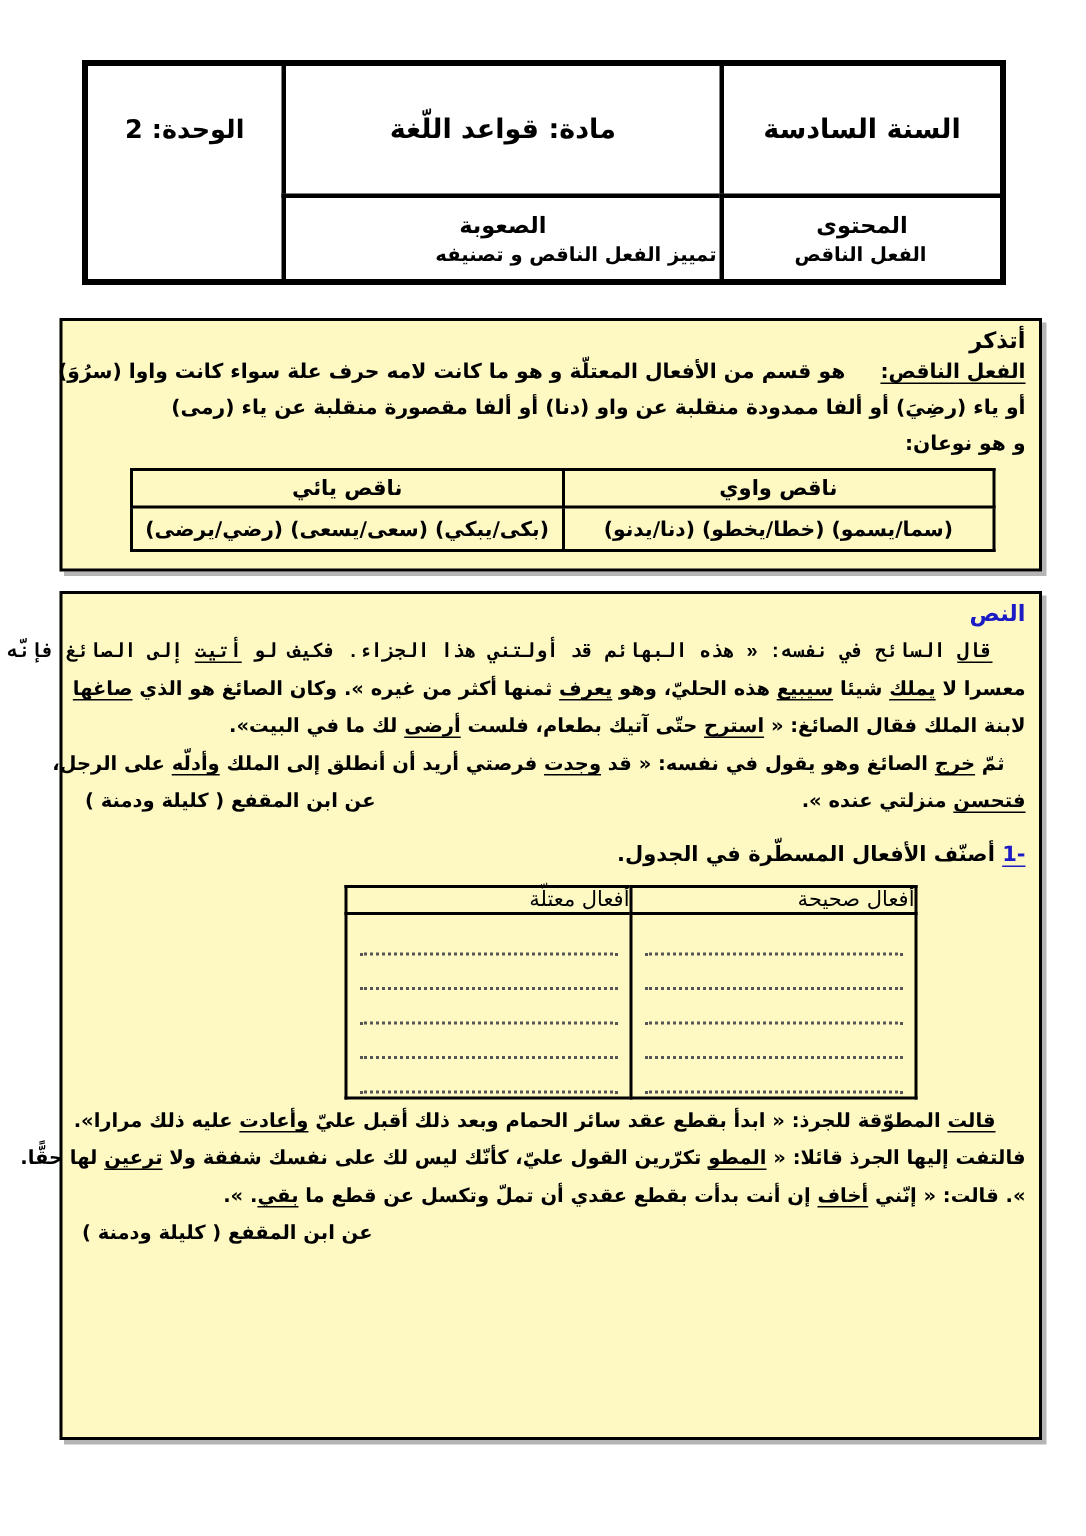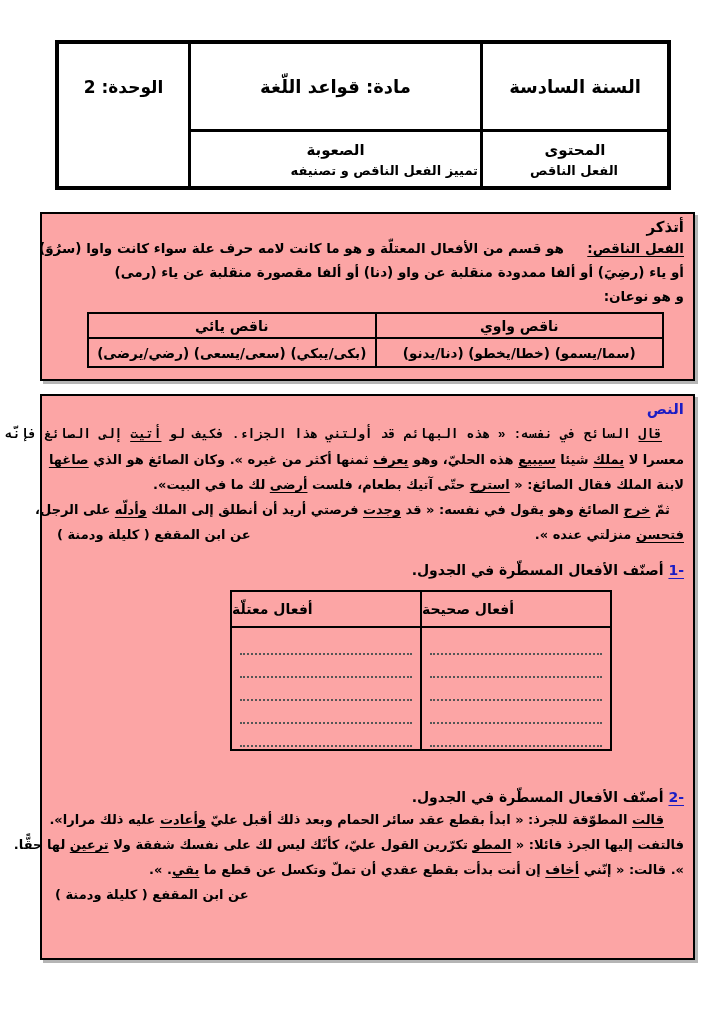--- a/index.html
+++ b/index.html
@@ -24,21 +24,21 @@
   .grade { font-size:18px; }
   .activity { font-size:18px; line-height:32px; }
   .unit { font-size:17px; }
   .sub-label { font-size:15px; }
   .sub-value { font-size:12px; margin-top:4px; }
   .difficulty-val { width:100%; text-align:right; padding-right:2px; font-size:13px; }
   .team-value { font-size:14px; font-family:"DejaVu Serif", serif; }
 
   
   .box {
-    left:40px; border:2px solid #000; background:#fca5a5;
+    left:40px; border:2px solid #000; background:#fef9c3;
     box-shadow:3px 3px 0 rgba(120,120,120,.55);
     padding:4px 9px;
   }
   .recall-box { top:212px; width:655px; height:169px; }
   .text-box   { top:394px; width:655px; height:566px; }
 
   .box-title { font-size:15px; font-weight:bold; }
   .blue { color:#1c1cc4; }
 
   .tline { font-size:13px; font-weight:bold; line-height:25px; white-space:nowrap; position:relative; }
@@ -62,21 +62,21 @@
   .passage { margin-top:4px; }
   .passage-2 { margin-top:2px; }
   .exercise { margin-top:15px; font-size:14px; font-weight:bold; }
   .exercise .num { direction:ltr; unicode-bidi:isolate; text-decoration:underline; text-underline-offset:3px; }
 
   .class-table {
     margin:12px 72px 0 0; width:382px; border-collapse:collapse; table-layout:fixed;
   }
   .class-table td { border:2px solid #000; }
   .class-table .th-row td {
-    height:36px; text-align:left; font-weight:bold; font-size:14px;
+    height:18px; text-align:right; font-weight:normal; font-size:14px;
   }
   .class-table .body-row td { height:120px; vertical-align:top; padding:4px 8px 2px; }
   .dotline { height:23px; border-bottom:2px dotted #555; }
 
   .attr-line { text-align:left; font-size:13px; font-weight:bold; line-height:25px; padding-left:4px; }
 </style>
 </head>
 <body>
 
 <div class="abs hdr-table">
@@ -155,23 +155,20 @@
             <div class="dotline"></div>
             <div class="dotline"></div>
             <div class="dotline"></div>
             <div class="dotline"></div>
             <div class="dotline"></div>
           </td>
     </tr>
   </tbody>
     </table>
 
-  <div class="exercise" style="margin-top:38px;">
-    <span class="num blue">2-</span><span> أصنّف الأفعال المسطّرة في الجدول.</span>
-  </div>
 
   <div class="passage passage-2">
       <div class="tline" style="text-indent: 20px;"><span class="u">قالت</span><span> المطوّقة للجرذ: « ابدأ بقطع عقد سائر الحمام وبعد ذلك أقبل عليّ </span><span class="u">وأعادت</span><span> عليه ذلك مرارا».</span></div>
       <div class="tline"><span>فالتفت إليها الجرذ قائلا: « </span><span class="u">المطو</span><span> تكرّرين القول عليّ، كأنّك ليس لك على نفسك شفقة ولا </span><span class="u">ترعين</span><span> لها حقًّا.</span></div>
       <div class="tline"><span>». قالت: « إنّني </span><span class="u">أخاف</span><span> إن أنت بدأت بقطع عقدي أن تملّ وتكسل عن قطع ما </span><span class="u">بقي</span><span>. ».</span></div>
     </div>
   <div class="attr-line">عن ابن المقفع ( كليلة ودمنة )</div>
 </div>
 
 </body></html>

